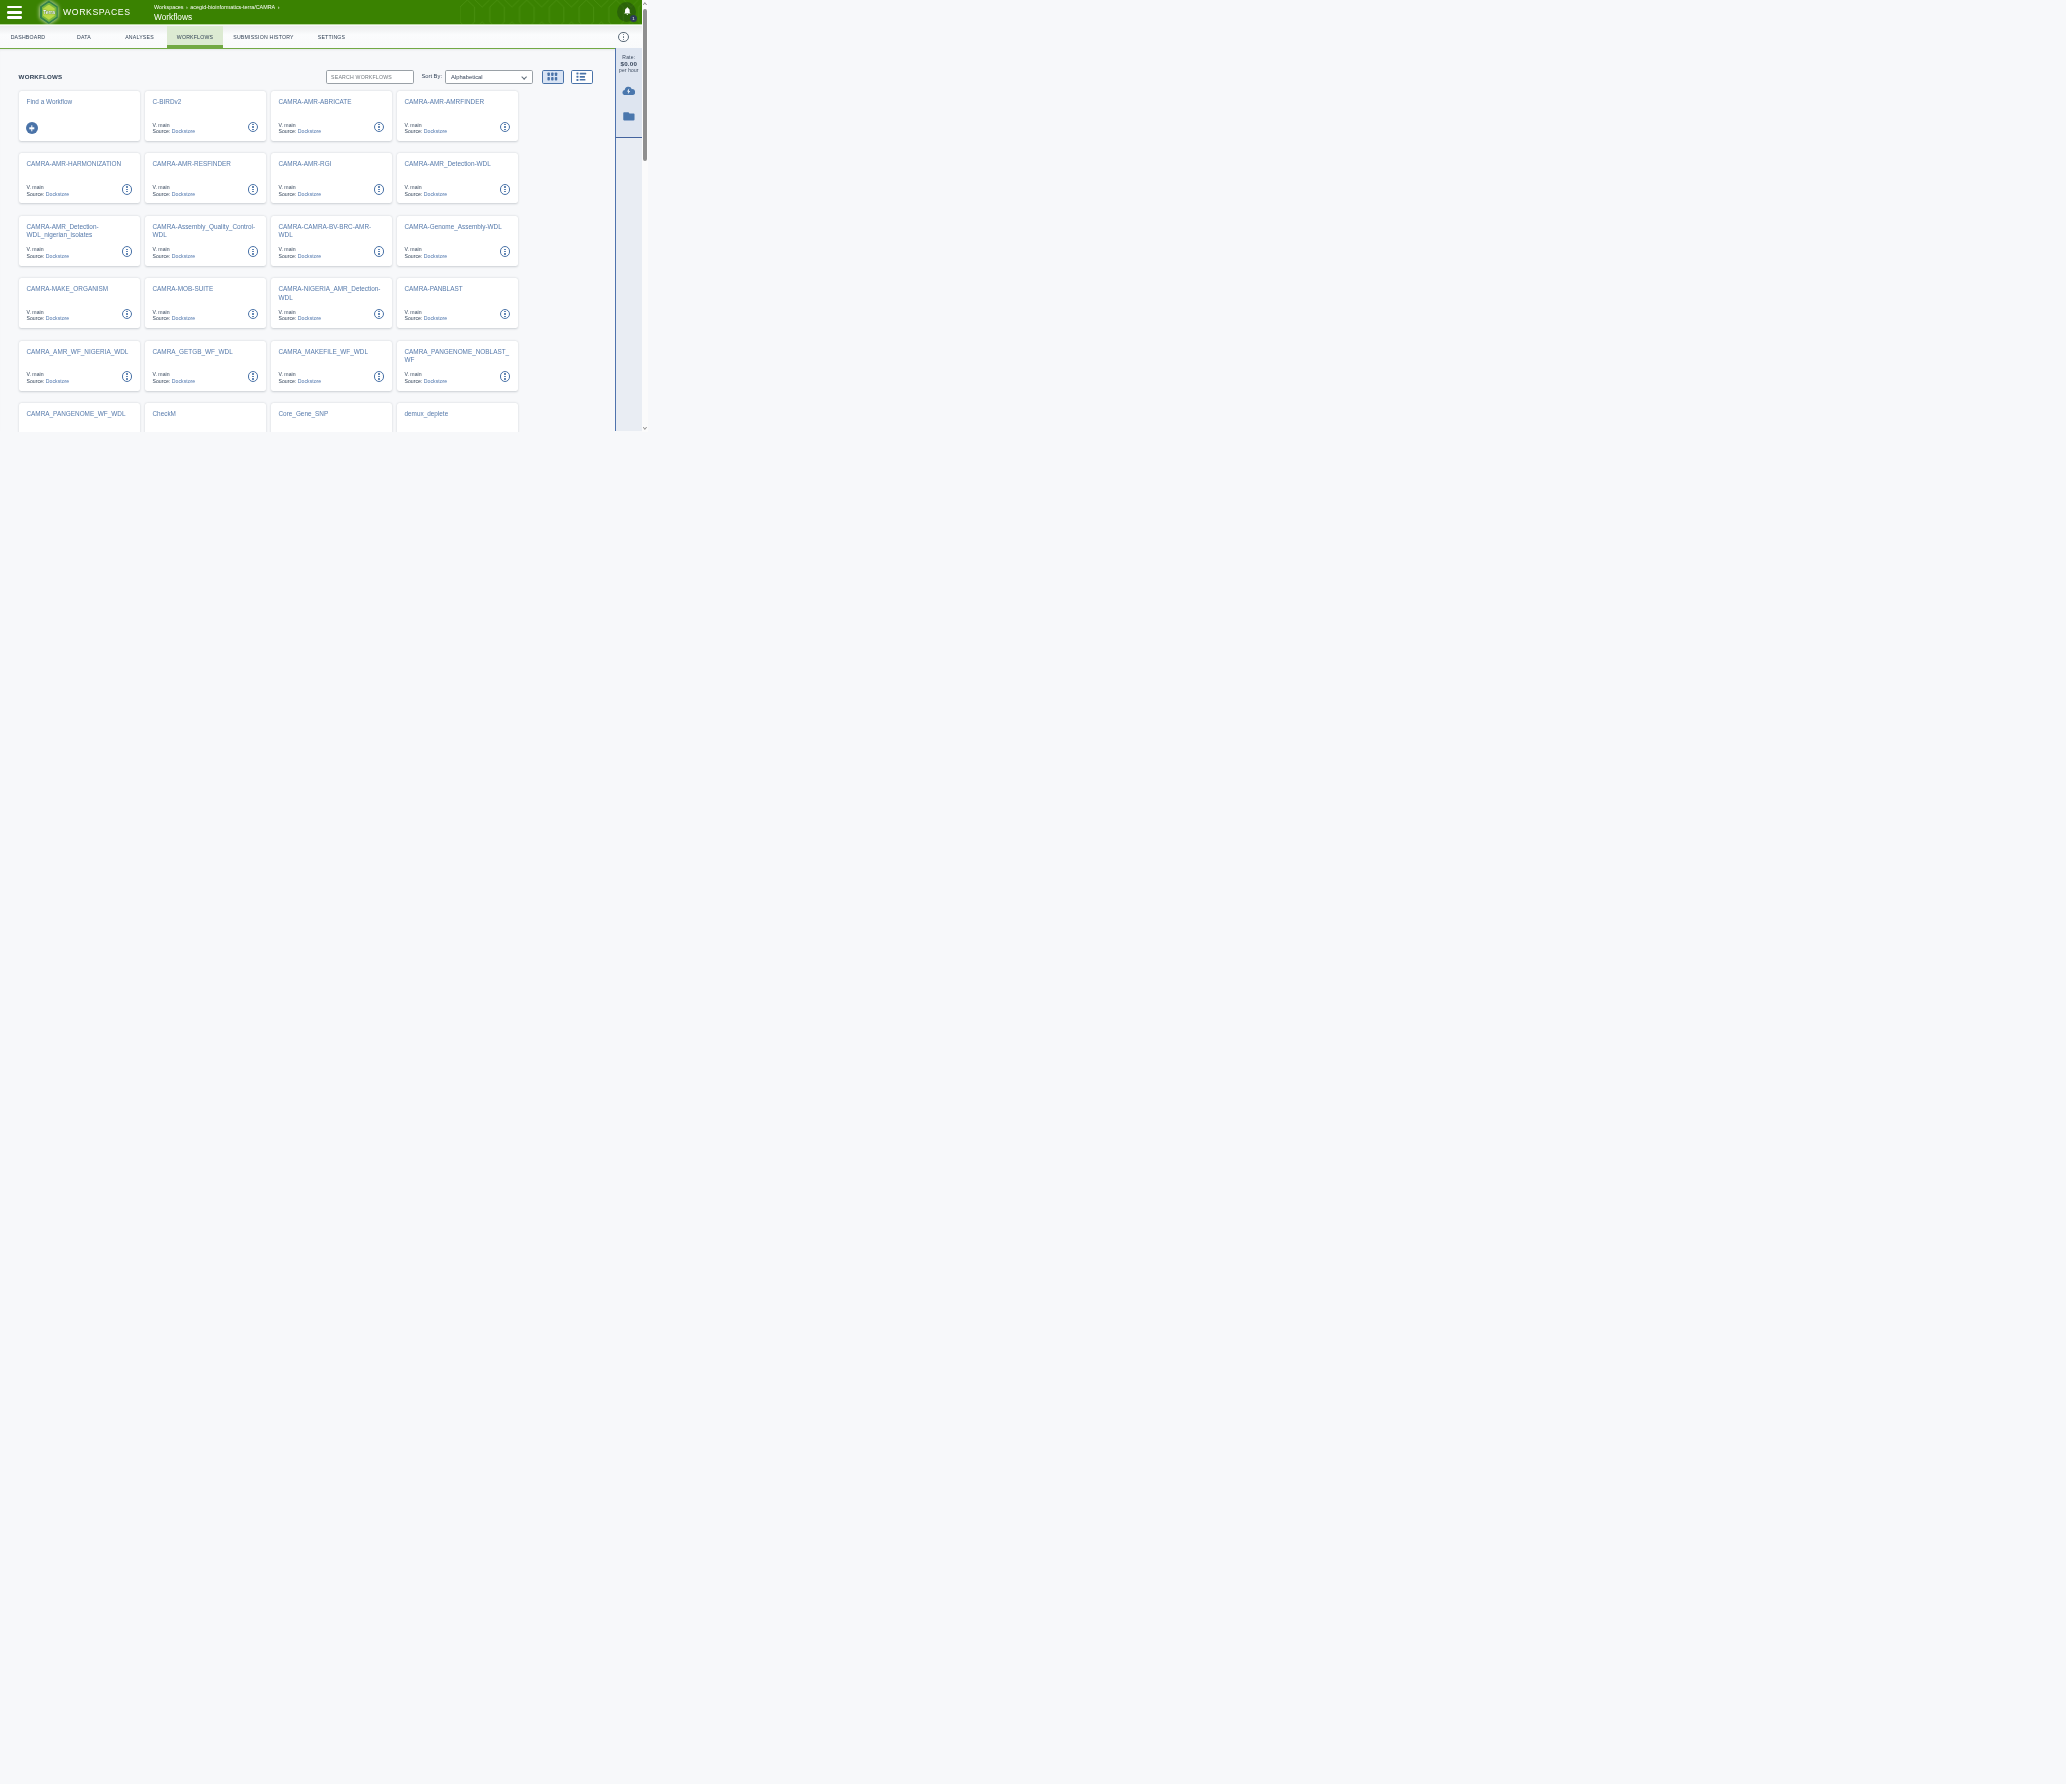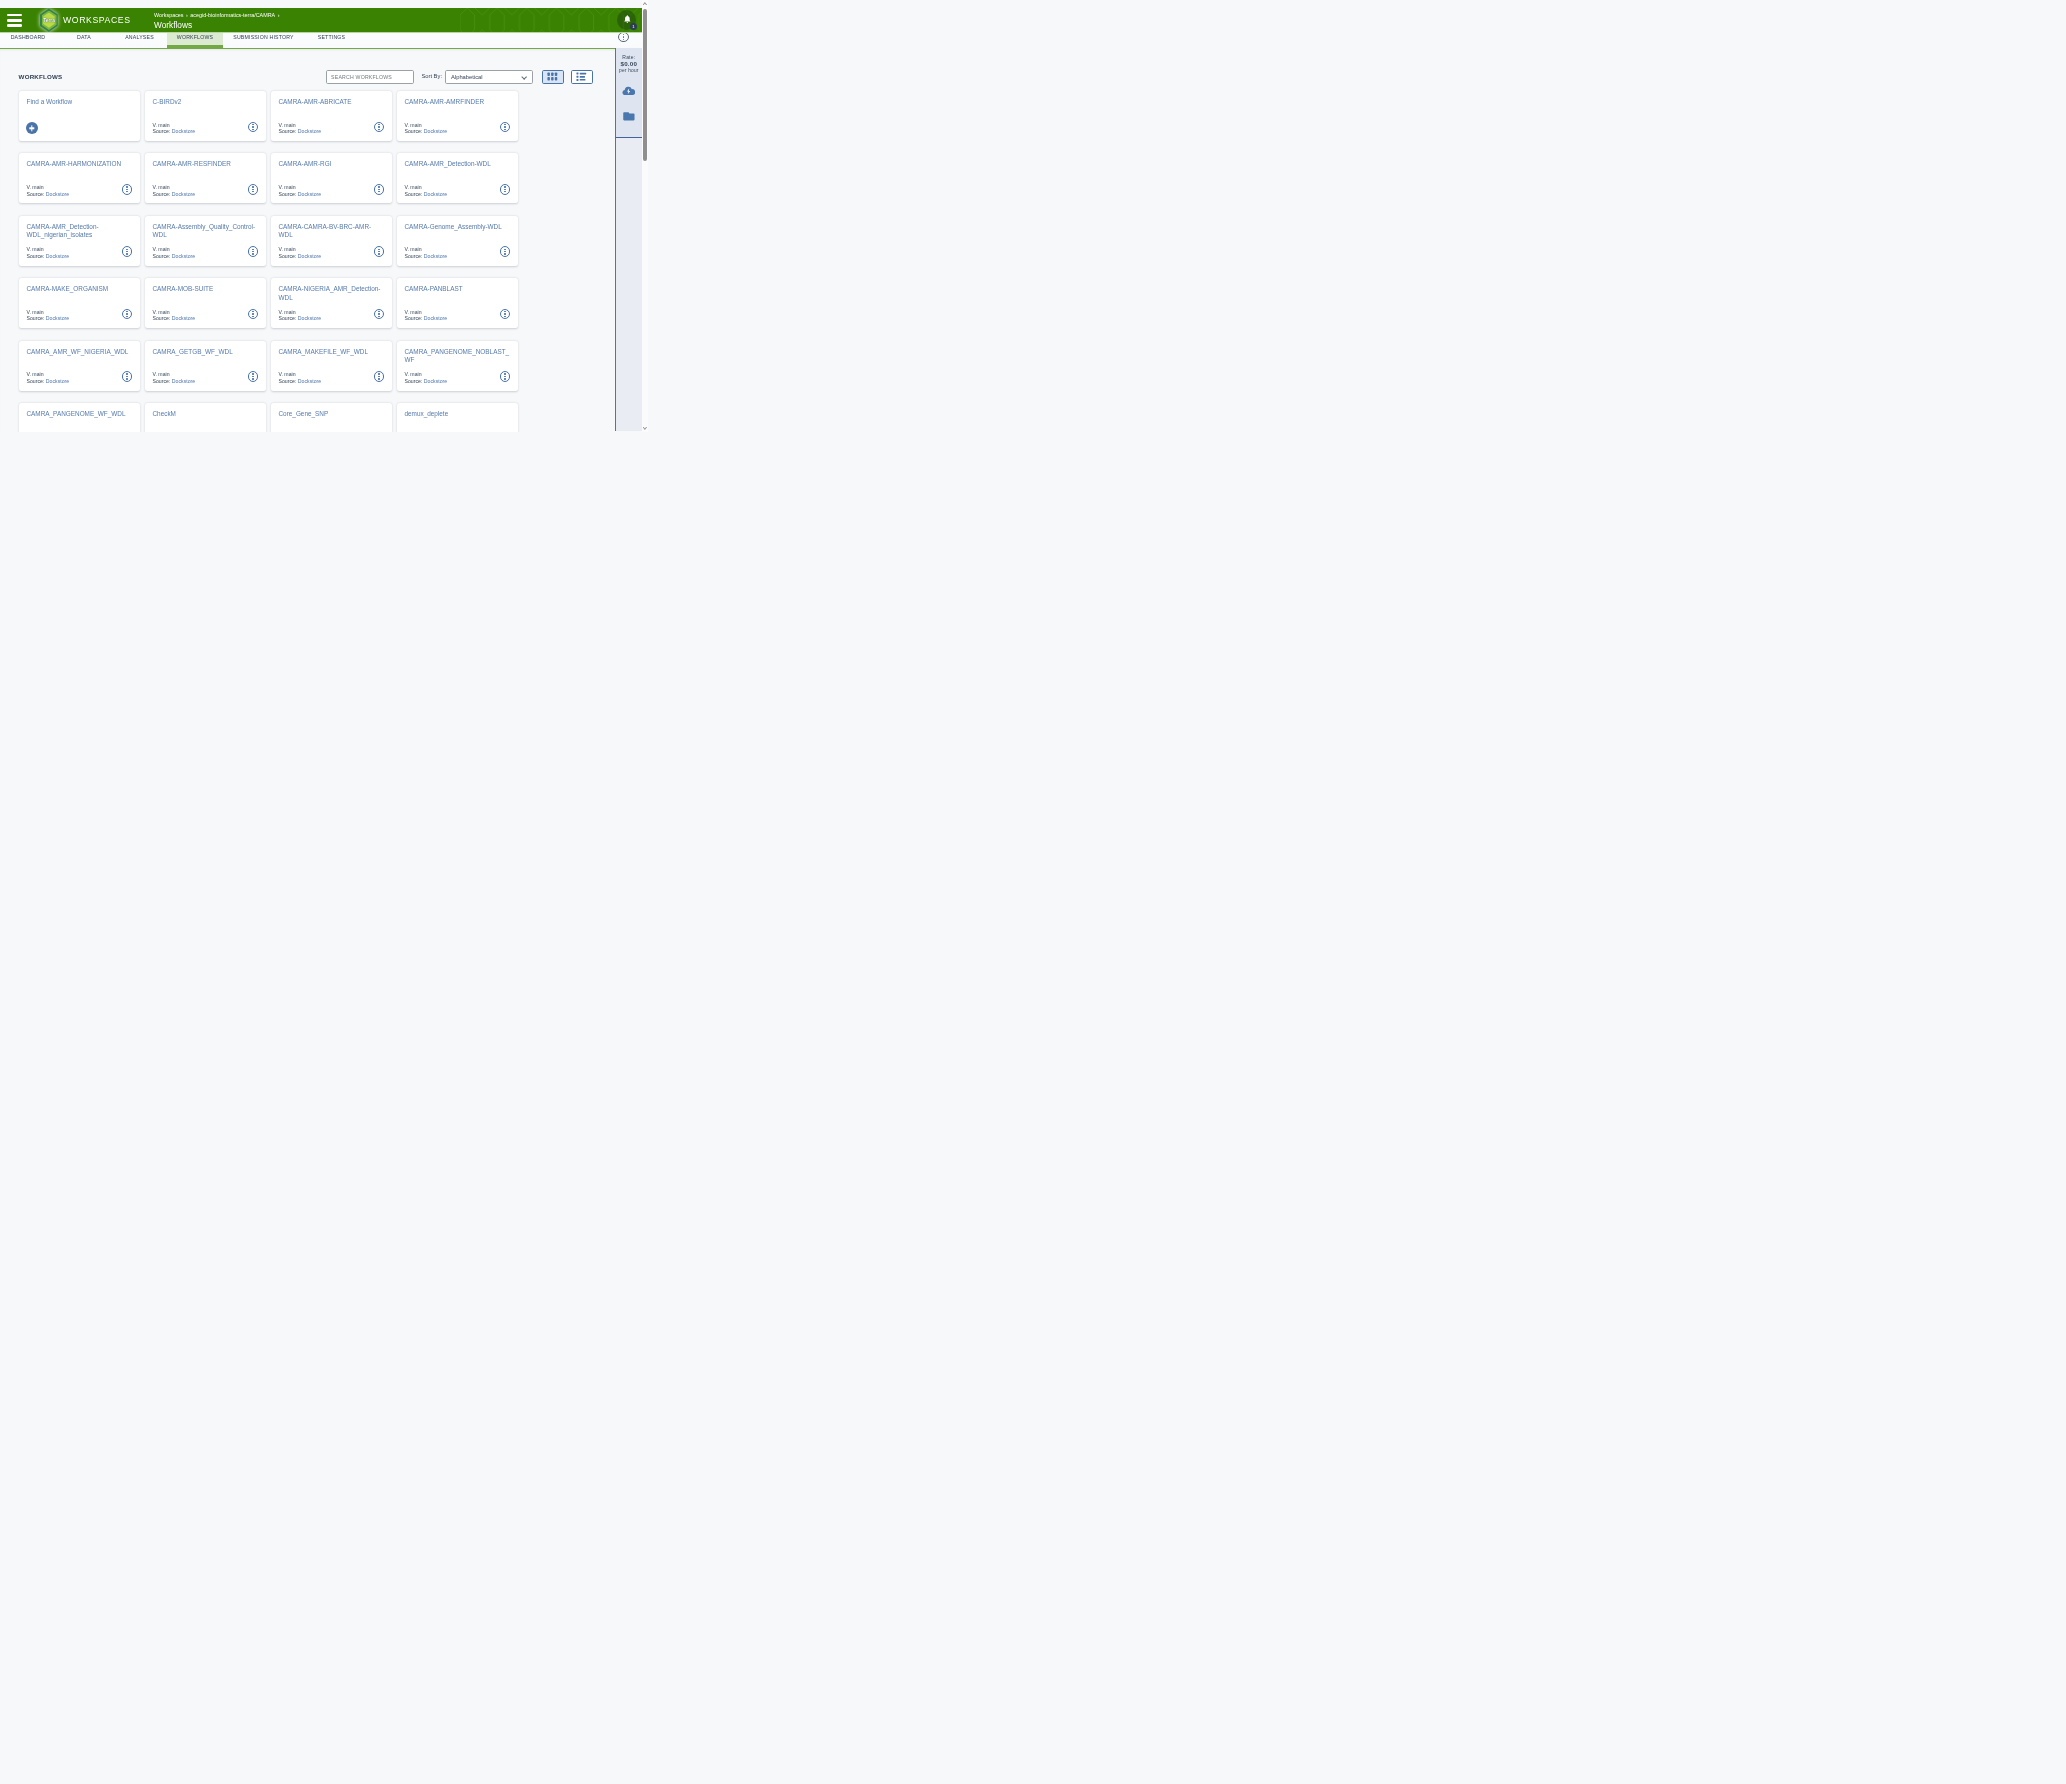--- a/index.html
+++ b/index.html
@@ -3,21 +3,21 @@
 <meta charset="utf-8">
 <style>
   html,body{margin:0;padding:0;}
   body{
     width:648px;height:432px;position:relative;overflow:hidden;
     font-family:"Liberation Sans",sans-serif;background:#f7f8fa;
     -webkit-font-smoothing:antialiased;
   }
   
   .app-header{
-    position:absolute;top:8px;left:0;width:648px;height:24.4px;
+    position:absolute;top:0;left:0;width:648px;height:24.4px;
     background:#3a8201;border-bottom:1.2px solid #b5d79c;z-index:30;
   }
   .hex-pattern{position:absolute;top:0;right:6.2px;width:182px;height:24.4px;pointer-events:none;}
   .hamburger{position:absolute;left:6.6px;top:6.2px;width:15.3px;height:12.4px;
     display:flex;flex-direction:column;justify-content:space-between;background:none;border:none;cursor:pointer;padding:0;}
   .hamburger span{display:block;width:15.3px;height:2.3px;border-radius:1.2px;background:#fff;}
   .logo{position:absolute;left:39px;top:0px;width:20px;height:24.4px;
     filter:drop-shadow(0 0 2.1px rgba(255,255,255,.85));cursor:pointer;}
   .hex{position:absolute;clip-path:polygon(50% 0,100% 26%,100% 74%,50% 100%,0 74%,0 26%);}
   .hex.l1{left:0.8px;top:0.4px;width:18px;height:23.6px;background:#35824a;}

